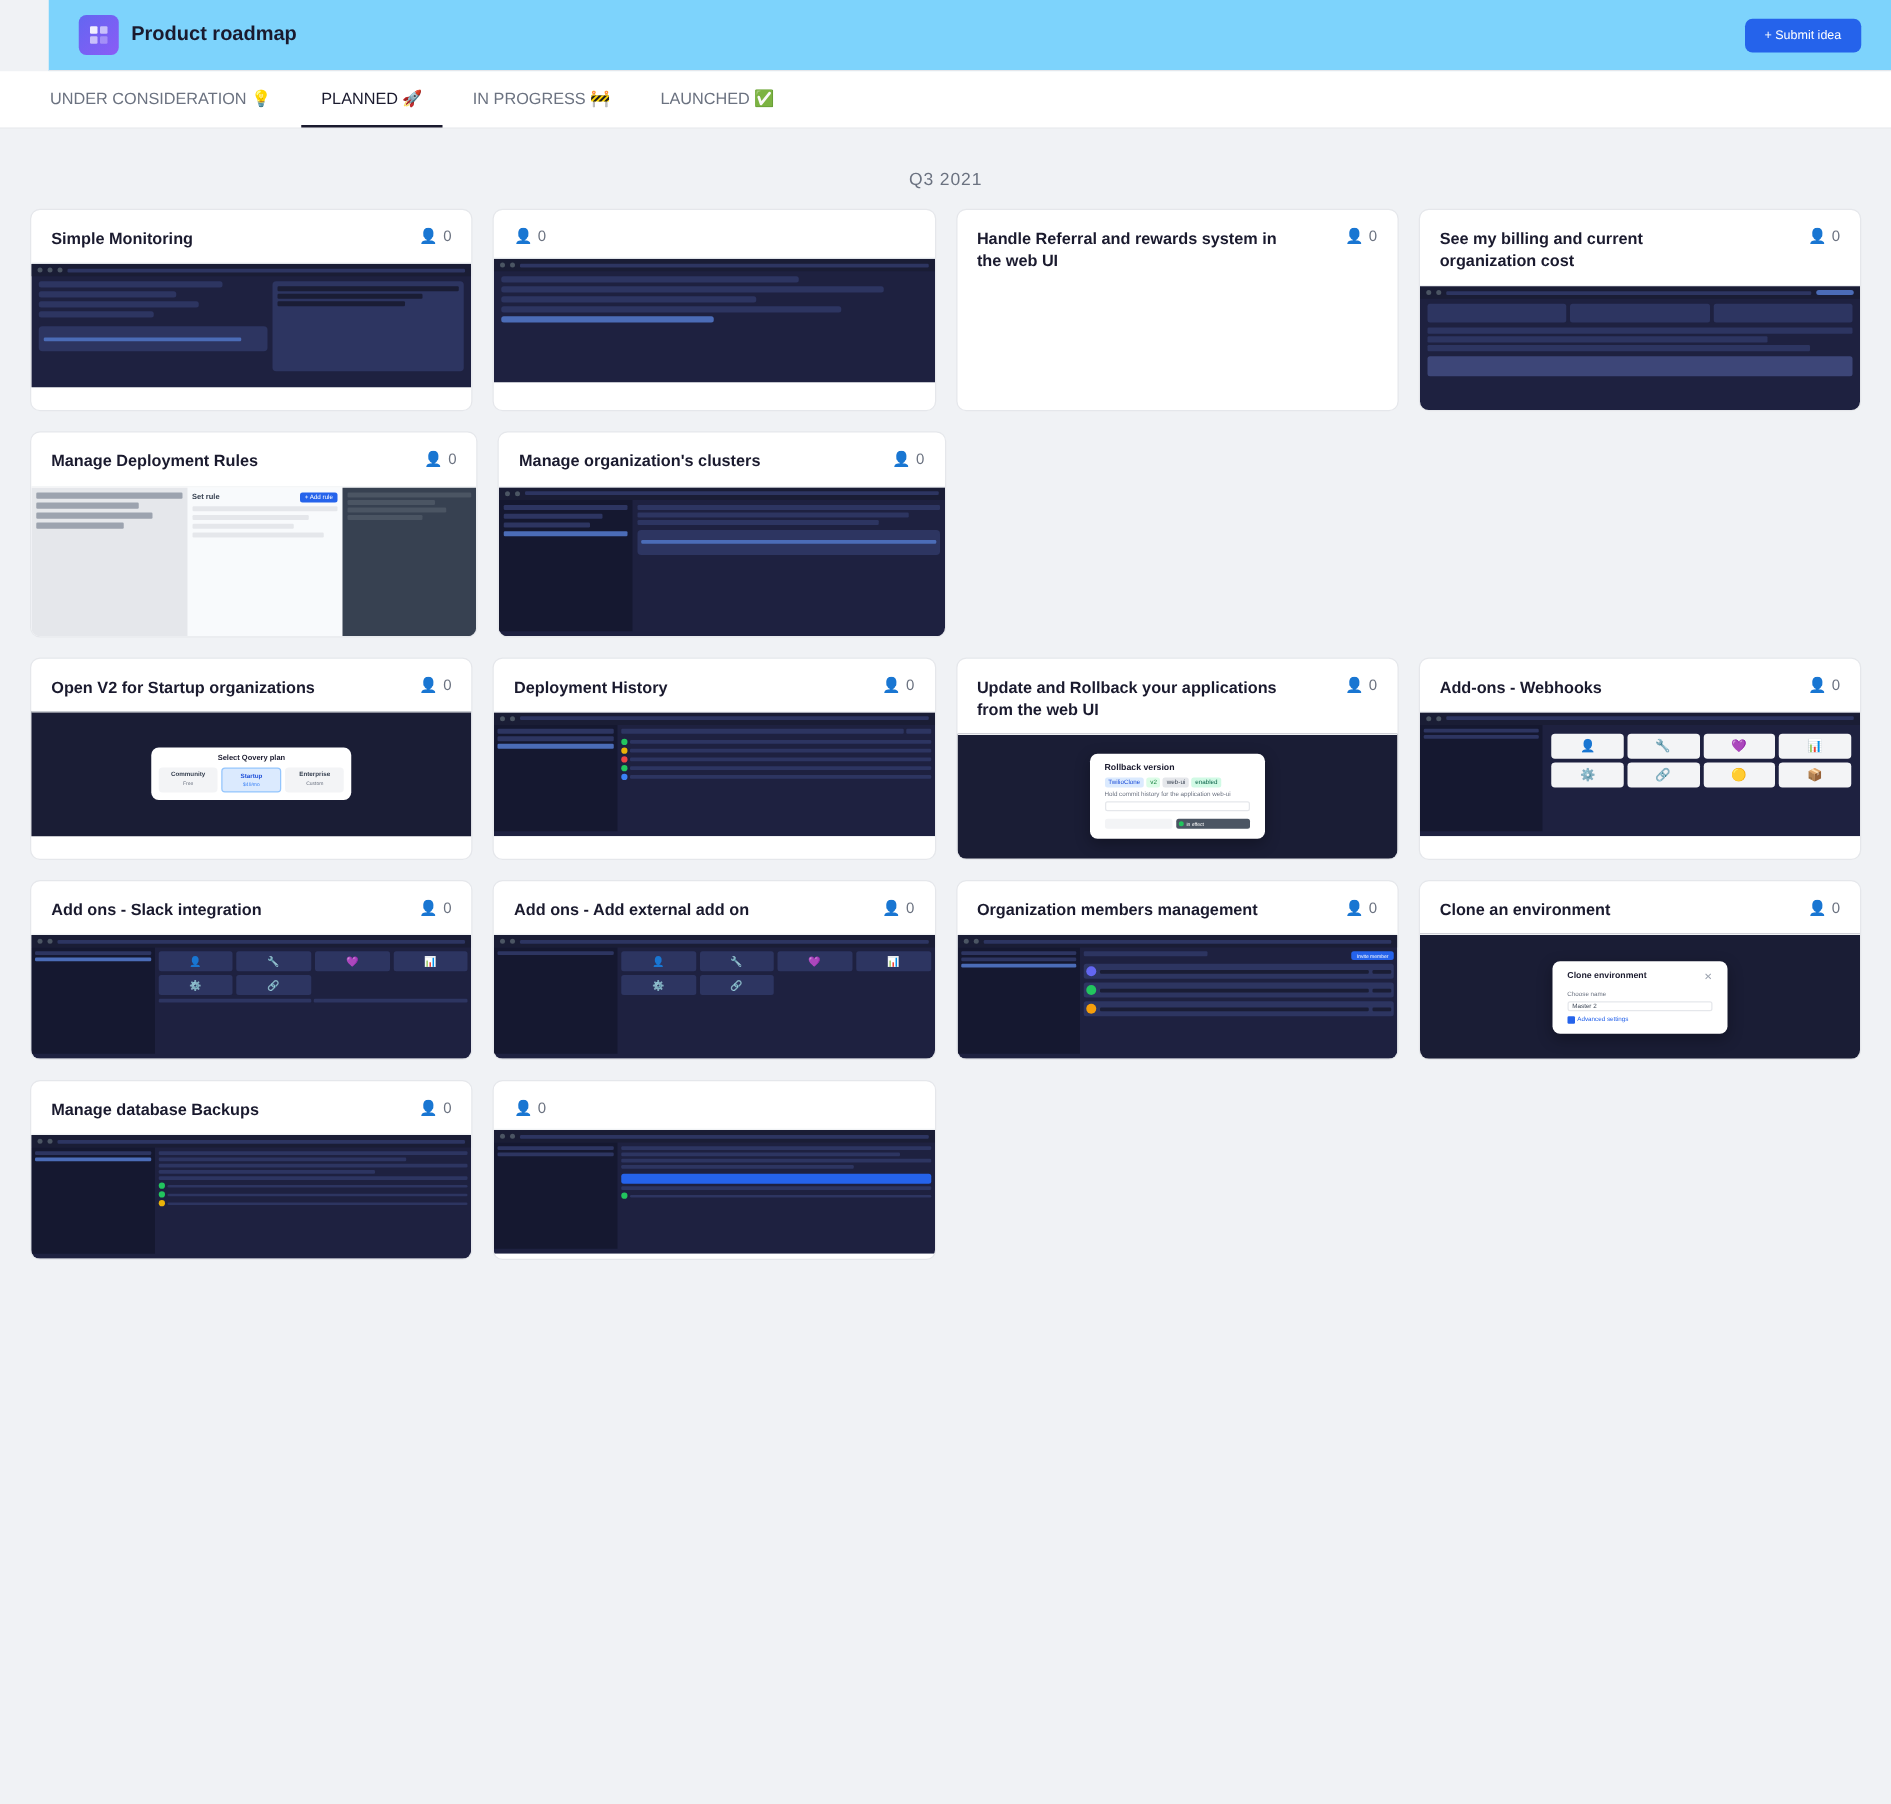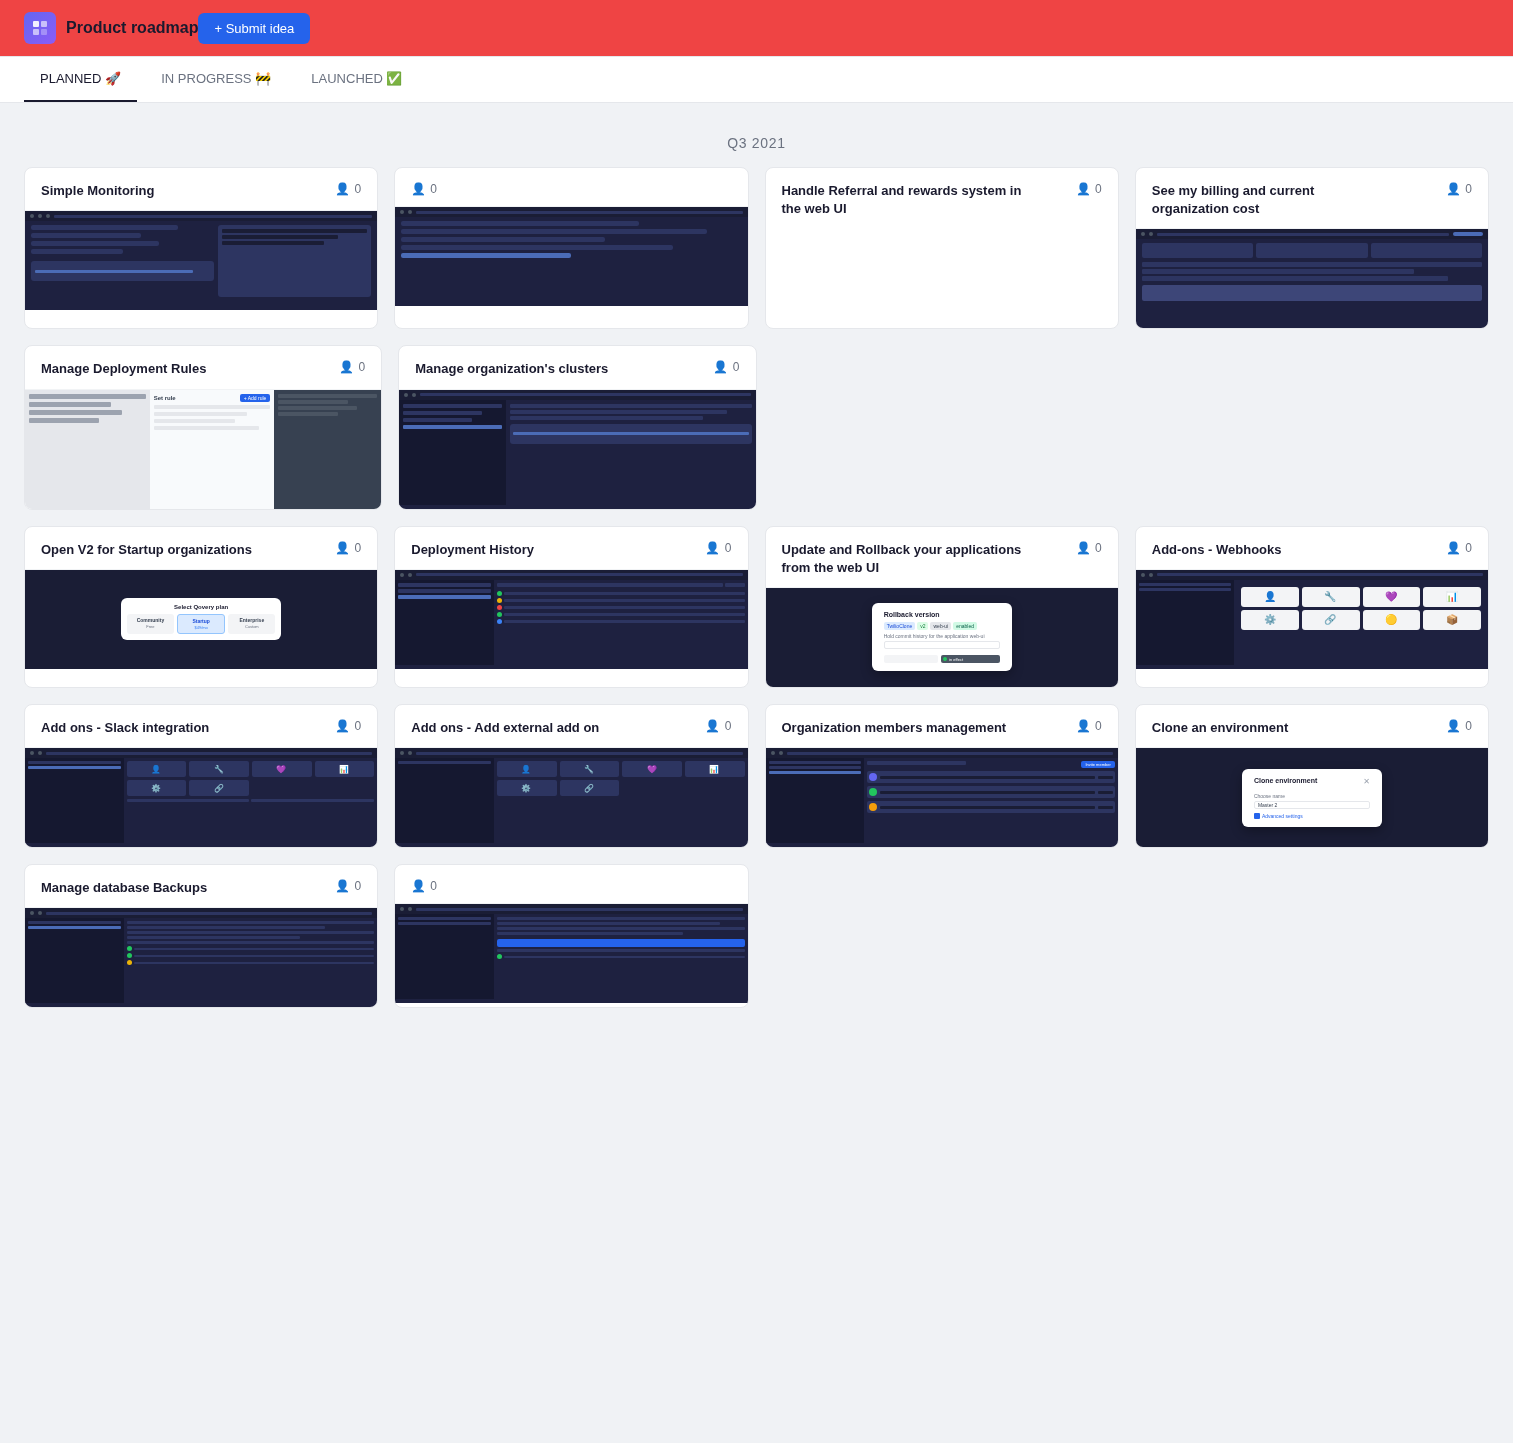--- a/index.html
+++ b/index.html
@@ -7,23 +7,25 @@
       font-family: -apple-system, BlinkMacSystemFont, 'Segoe UI', sans-serif;
       background: #f0f2f5;
       color: #1a1a2e;
       min-height: 1443px;
     }
 
     
     .header {
       display: flex;
       align-items: center;
+      justify-content: space-between;
       padding: 12px 24px;
-      background: #ef4444;
+      background: #7dd3fc;
       border-bottom: 1px solid #e5e7eb;
+      margin-left: 39px;
     }
     .header-left {
       display: flex;
       align-items: center;
       gap: 10px;
     }
     .logo-icon {
       width: 32px;
       height: 32px;
       background: linear-gradient(135deg, #6366f1, #8b5cf6);
@@ -38,21 +40,21 @@
       font-size: 16px;
       font-weight: 600;
       color: #1a1a2e;
     }
     .submit-btn {
       background: #2563eb;
       color: white;
       border: none;
       border-radius: 6px;
       padding: 8px 16px;
-      font-size: 13px;
+      font-size: 10px;
       font-weight: 500;
       cursor: pointer;
       display: flex;
       align-items: center;
       gap: 6px;
     }
 
     
     .tabs {
       display: flex;
@@ -352,20 +354,21 @@
         <rect x="2" y="10" width="6" height="6" rx="1" fill="white" opacity="0.6"></rect>
         <rect x="10" y="10" width="6" height="6" rx="1" fill="white" opacity="0.3"></rect>
       </svg>
     </div>
     <span class="header-title">Product roadmap</span>
   </div>
   <button class="submit-btn">+ Submit idea</button>
 </header>
 
 <nav class="tabs">
+  <div class="tab">UNDER CONSIDERATION 💡</div>
   <div class="tab active">PLANNED 🚀</div>
   <div class="tab">IN PROGRESS 🚧</div>
   <div class="tab">LAUNCHED ✅</div>
 </nav>
 
 <main class="content">
 
   <div class="section-label">Q3 2021</div>
 
   <div class="cards-grid">

